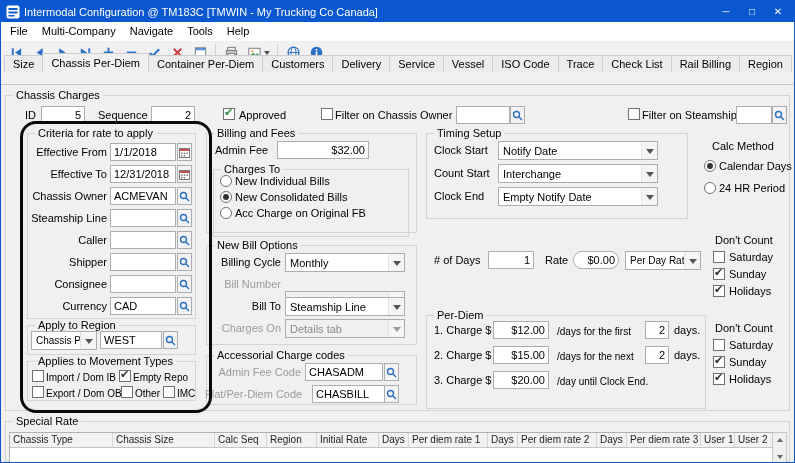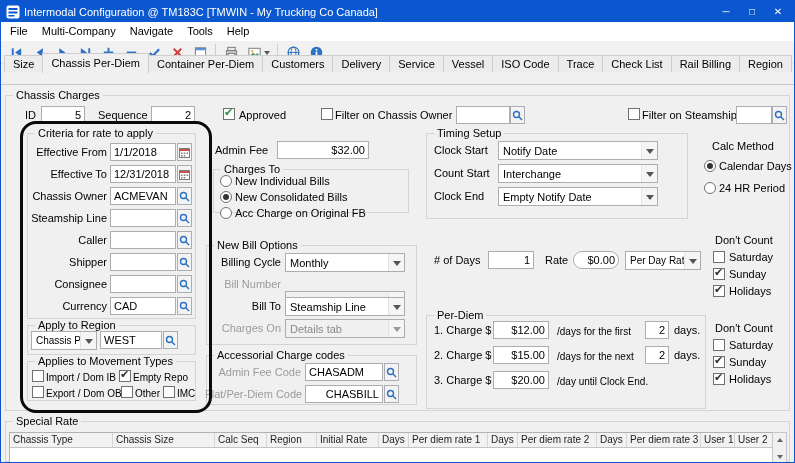--- a/index.html
+++ b/index.html
@@ -329,23 +329,26 @@
     <span class="lbl small" style="left:132px;top:286px;">Empty Repo</span>
     <span class="cb abs" style="left:31px;top:301px;"></span>
     <span class="lbl small" style="left:45px;top:302px;">Export / Dom OB</span>
     <span class="cb abs" style="left:120px;top:301px;"></span>
     <span class="lbl small" style="left:134px;top:302px;">Other</span>
     <span class="cb abs" style="left:162px;top:301px;"></span>
     <span class="lbl small" style="left:176px;top:302px;">IMC</span>
 
     <div class="annotation"></div>
 
+    <div class="gb" style="left:205px;top:48px;width:211px;height:100px;">
+      <span class="gbl">Billing and Fees</span>
+    </div>
     <span class="lbl" style="left:214px;top:59px;">Admin Fee</span>
     <div class="fld num" style="left:276px;top:56px;width:92px;">$32.00</div>
-    <div class="gb" style="left:212px;top:84px;width:196px;height:44px;">
+    <div class="gb" style="left:212px;top:84px;width:196px;height:68px;">
       <span class="gbl">Charges To</span>
     </div>
     <span class="rb" style="left:219px;top:90px;"></span>
     <span class="lbl" style="left:234px;top:90px;">New Individual Bills</span>
     <span class="rb on" style="left:219px;top:106px;"></span>
     <span class="lbl" style="left:234px;top:106px;">New Consolidated Bills</span>
     <span class="rb" style="left:219px;top:122px;"></span>
     <span class="lbl" style="left:234px;top:122px;">Acc Charge on Original FB</span>
 
     <div class="gb" style="left:205px;top:160px;width:211px;height:100px;">
@@ -377,21 +380,21 @@
     </div>
     <span class="lbl r gray" style="left:204px;top:281px;width:96px;">Admin Fee Code</span>
     <div class="fld" style="left:304px;top:278px;width:78px;">CHASADM</div>
     <span class="ibtn" style="left:383px;top:278px;">
         <svg width="11" height="11" viewBox="0 0 11 11">
           <circle cx="4.5" cy="4.5" r="3" fill="none" stroke="#2a6fc2" stroke-width="1.4"></circle>
           <line x1="7" y1="7" x2="10" y2="10" stroke="#2a6fc2" stroke-width="1.4"></line>
         </svg>
       </span>
     <span class="lbl r gray" style="left:204px;top:303px;width:96px;">Flat/Per-Diem Code</span>
-    <div class="fld" style="left:304px;top:300px;width:78px;text-align:right;">CHASBILL</div>
+    <div class="fld" style="left:311px;top:300px;width:78px;">CHASBILL</div>
     <span class="ibtn" style="left:383px;top:300px;">
         <svg width="11" height="11" viewBox="0 0 11 11">
           <circle cx="4.5" cy="4.5" r="3" fill="none" stroke="#2a6fc2" stroke-width="1.4"></circle>
           <line x1="7" y1="7" x2="10" y2="10" stroke="#2a6fc2" stroke-width="1.4"></line>
         </svg>
       </span>
 
     <div class="gb" style="left:425px;top:48px;width:262px;height:86px;">
       <span class="gbl">Timing Setup</span>
     </div>

